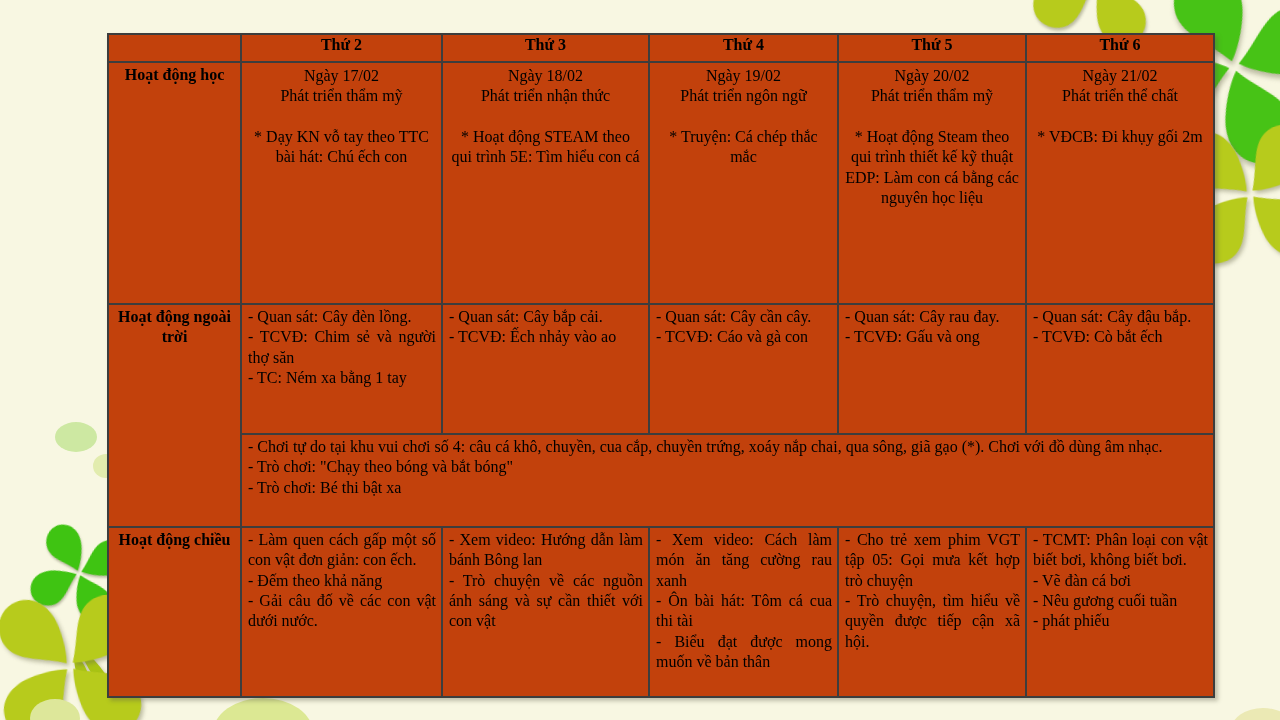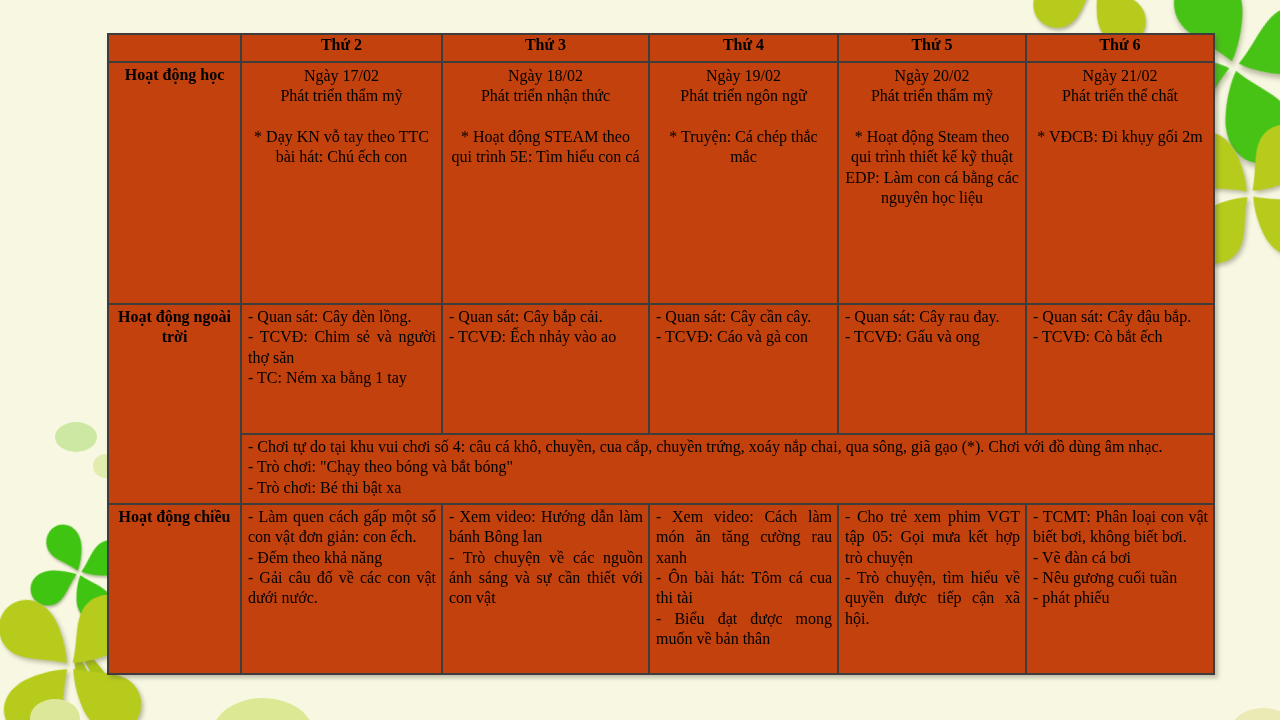--- a/index.html
+++ b/index.html
@@ -41,21 +41,21 @@
   }
   td.row-label {
     font-weight: bold; font-size: 16.5px;
     text-align: center; vertical-align: middle;
     padding: 2px 4px;
   }
   td.cell-center { text-align: center; padding: 3px 6px 2px 6px; border-radius: 8px; }
   td.cell-justify { text-align: justify; padding: 2px 5px 2px 6px; }
   tr.r-hoc   td { height: 242px; }
   tr.r-ngoai td { height: 130px; }
-  tr.r-merged td { height: 70px; }
+  tr.r-merged td { height: 93px; }
   tr.r-chieu td { height: 170px; }
 </style>
 </head>
 <body>
 
 <svg id="decor" viewBox="0 0 1280 720" xmlns="http://www.w3.org/2000/svg">
   <defs>
     <path id="petal" d="M0,0 C 8,-22 6,-44 20,-56 C 36,-69 60,-62 65,-43 C 70,-25 56,-9 36,-4 C 22,0 8,1 0,0 Z"></path>
     <g id="clover">
       <use href="#petal" transform="translate(3,-3)"></use>

